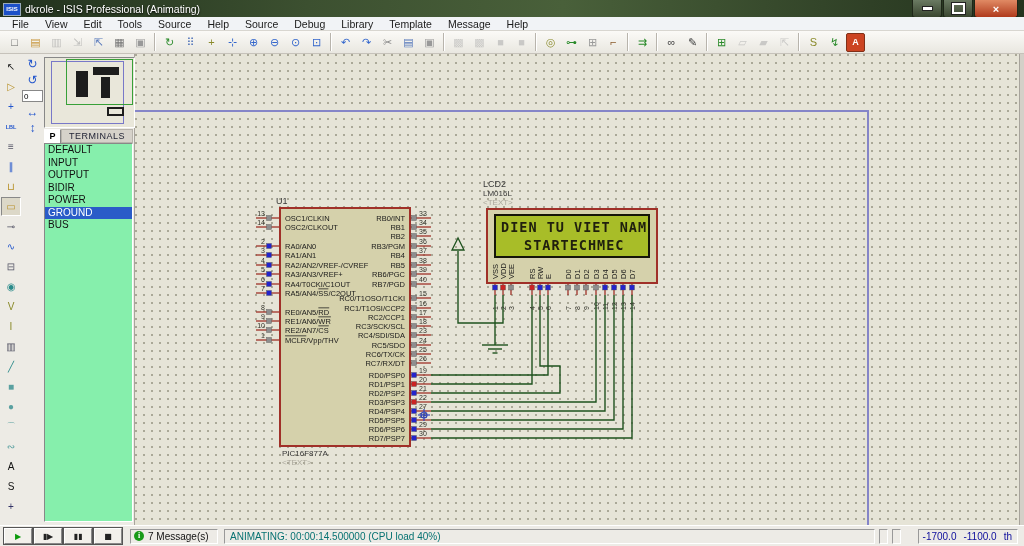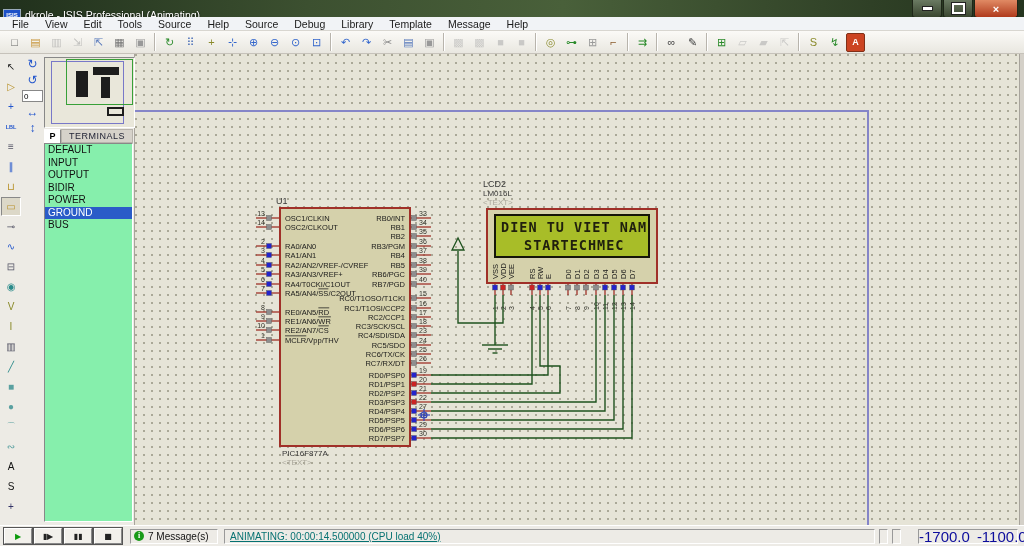--- a/index.html
+++ b/index.html
@@ -1,19 +1,19 @@
 <!DOCTYPE html>
 <html><head>
 <meta charset="utf-8">
 <style>
   html,body{margin:0;padding:0;background:#3a4a34;font-family:"Liberation Sans",sans-serif;}
   .window{position:relative;width:1024px;height:546px;background:#D4D0C8;overflow:hidden;}
 
   
-  .titlebar{position:absolute;left:0;top:0;width:1024px;height:29px;
+  .titlebar{position:absolute;left:0;top:0;width:1024px;height:17px;
     background:linear-gradient(90deg,#20301c,#3c5030 30%,#49603a 55%,#2f4026 85%,#24341e);
     color:#fff;display:flex;align-items:center;}
   .logo{display:inline-block;margin:1px 4px 0 3px;width:16px;height:11px;background:#1C50C8;
     color:#fff;font-size:6px;font-weight:bold;text-align:center;line-height:11px;border:1px solid #9ab;}
   .title{font-size:10.5px;text-shadow:0 1px 2px #000;}
   .winbtns{position:absolute;right:6px;top:0;display:flex;}
   .wb{width:28px;height:17px;display:flex;align-items:center;justify-content:center;
     background:linear-gradient(#6a7a62,#39452f);border:1px solid #1e2618;border-top:none;
     border-radius:0 0 3px 3px;margin-left:1px;color:#fff;}
   .wb.close{width:42px;background:linear-gradient(#e08a64,#b03a1c);font-size:11px;font-weight:bold;}
@@ -84,24 +84,24 @@
     border-top:1px solid #fff;display:flex;align-items:center;box-sizing:border-box;}
   .simctl{display:flex;margin:0 3px;}
   .simbtn{width:28px;height:16px;margin:0 1px;background:#F2F0EB;border:1px solid #888;
     border-top-color:#fff;border-left-color:#fff;outline:1px solid #555;font-size:8px;
     display:flex;align-items:center;justify-content:center;padding:0;font-family:"DejaVu Sans",sans-serif;}
   .panel{height:15px;border:1px solid #999;border-bottom-color:#fff;border-right-color:#fff;
     background:#EDEBE6;display:flex;align-items:center;font-size:10px;color:#111;box-sizing:border-box;}
   .msgpanel{width:88px;margin-left:4px;padding-left:3px;}
   .infoicon{width:10px;height:10px;border-radius:50%;background:#189A18;color:#fff;font-size:8px;
     font-weight:bold;text-align:center;line-height:10px;margin-right:4px;font-family:"Liberation Serif",serif;}
-  .animpanel{flex:1;margin-left:6px;padding-left:5px;color:#067272;text-decoration:underline;}
+  .animpanel{flex:1;margin-left:6px;padding-left:5px;color:#067272;}
   .minip{width:9px;margin-left:4px;}
-  .coordpanel{width:100px;margin:0 6px 0 17px;color:#0d0d9c;justify-content:space-between;gap:7px;
-    padding-right:5px;font-size:15px;}
+  .coordpanel{width:100px;margin:0 6px 0 17px;color:#0d0d9c;justify-content:flex-end;gap:7px;
+    padding-right:5px;font-size:10px;}
 </style>
 </head>
 <body>
 
 <div class="window">
 
   <div class="titlebar">
     <span class="logo">ISIS</span>
     <span class="title">dkrole - ISIS Professional (Animating)</span>
     <div class="winbtns">

